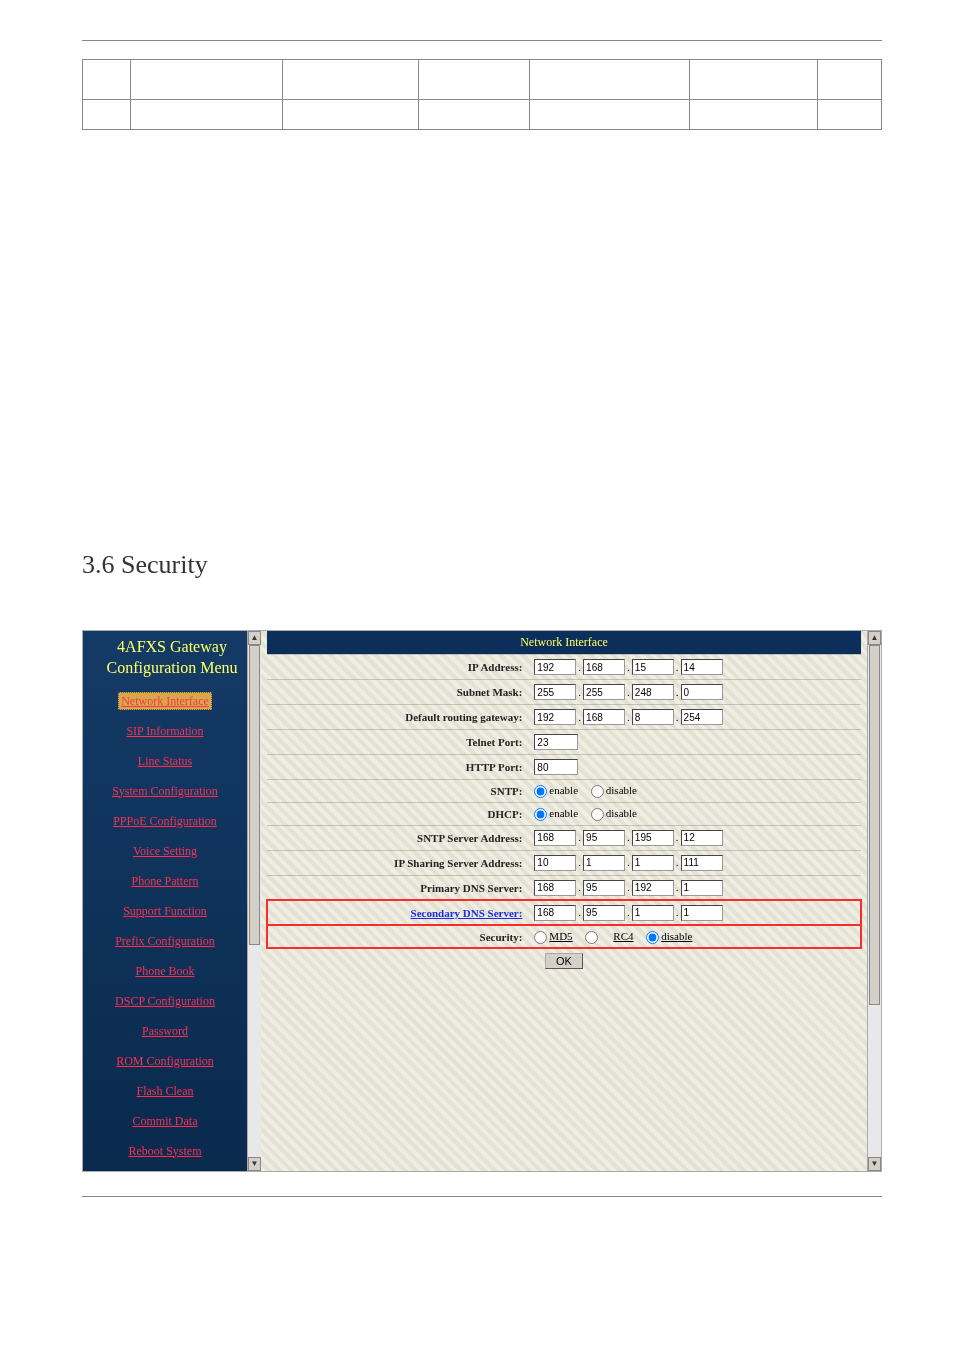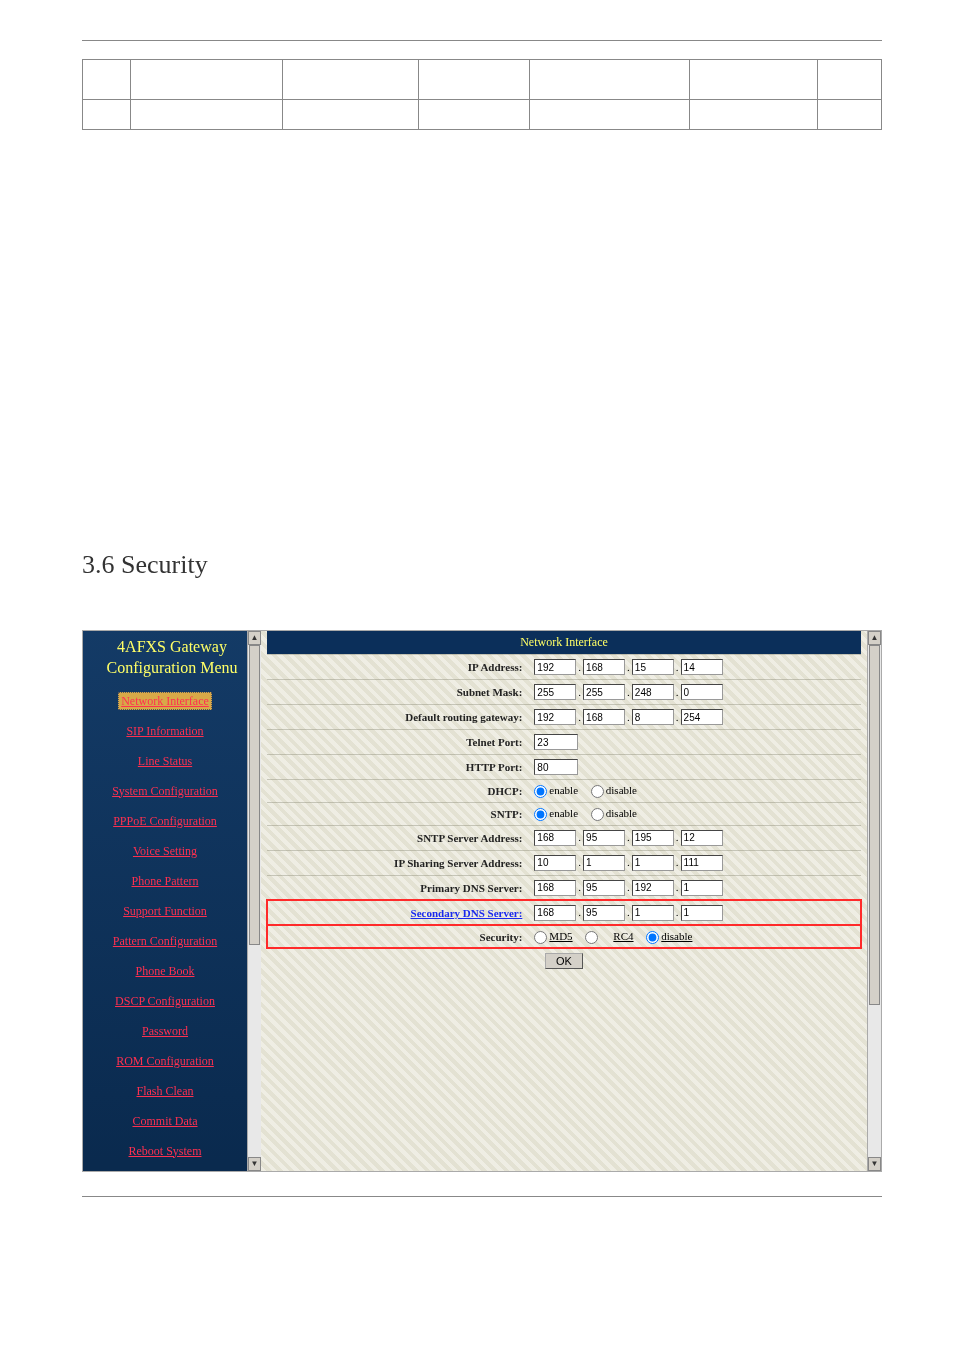--- a/index.html
+++ b/index.html
@@ -253,21 +253,21 @@
           <span>Configuration Menu</span>
         </div>
         <div class="sidebar-item active"><a>Network Interface</a></div>
         <div class="sidebar-item"><a>SIP Information</a></div>
         <div class="sidebar-item"><a>Line Status</a></div>
         <div class="sidebar-item"><a>System Configuration</a></div>
         <div class="sidebar-item"><a>PPPoE Configuration</a></div>
         <div class="sidebar-item"><a>Voice Setting</a></div>
         <div class="sidebar-item"><a>Phone Pattern</a></div>
         <div class="sidebar-item"><a>Support Function</a></div>
-        <div class="sidebar-item"><a>Pattern Configuration</a></div>
+        <div class="sidebar-item"><a>Prefix Configuration</a></div>
         <div class="sidebar-item"><a>Phone Book</a></div>
         <div class="sidebar-item"><a>DSCP Configuration</a></div>
         <div class="sidebar-item"><a>Password</a></div>
         <div class="sidebar-item"><a>ROM Configuration</a></div>
         <div class="sidebar-item"><a>Flash Clean</a></div>
         <div class="sidebar-item"><a>Commit Data</a></div>
         <div class="sidebar-item"><a>Reboot System</a></div>
       </div>
       <div class="sidebar-scroll">
         <div class="arrow">▲</div>
@@ -301,28 +301,28 @@
           </tr>
           <tr>
             <td class="label-cell">Telnet Port:</td>
             <td class="value-cell"><input class="port-input" value="23" style=""></td>
           </tr>
           <tr>
             <td class="label-cell">HTTP Port:</td>
             <td class="value-cell"><input class="port-input" value="80" style=""></td>
           </tr>
           <tr>
-            <td class="label-cell">DHCP:</td>
+            <td class="label-cell">SNTP:</td>
             <td class="value-cell">
               <input type="radio" class="radio" checked="" style=""><span class="radio-label">enable</span>
               <input type="radio" class="radio" style=""><span class="radio-label">disable</span>
             </td>
           </tr>
           <tr>
-            <td class="label-cell">SNTP:</td>
+            <td class="label-cell">DHCP:</td>
             <td class="value-cell">
               <input type="radio" class="radio" checked="" style=""><span class="radio-label">enable</span>
               <input type="radio" class="radio" style=""><span class="radio-label">disable</span>
             </td>
           </tr>
           <tr>
             <td class="label-cell">SNTP Server Address:</td>
             <td class="value-cell">
               <input class="ip-input" value="168" style=""><span class="dot">.</span><input class="ip-input" value="95" style=""><span class="dot">.</span><input class="ip-input" value="195" style=""><span class="dot">.</span><input class="ip-input" value="12" style="">
             </td>

